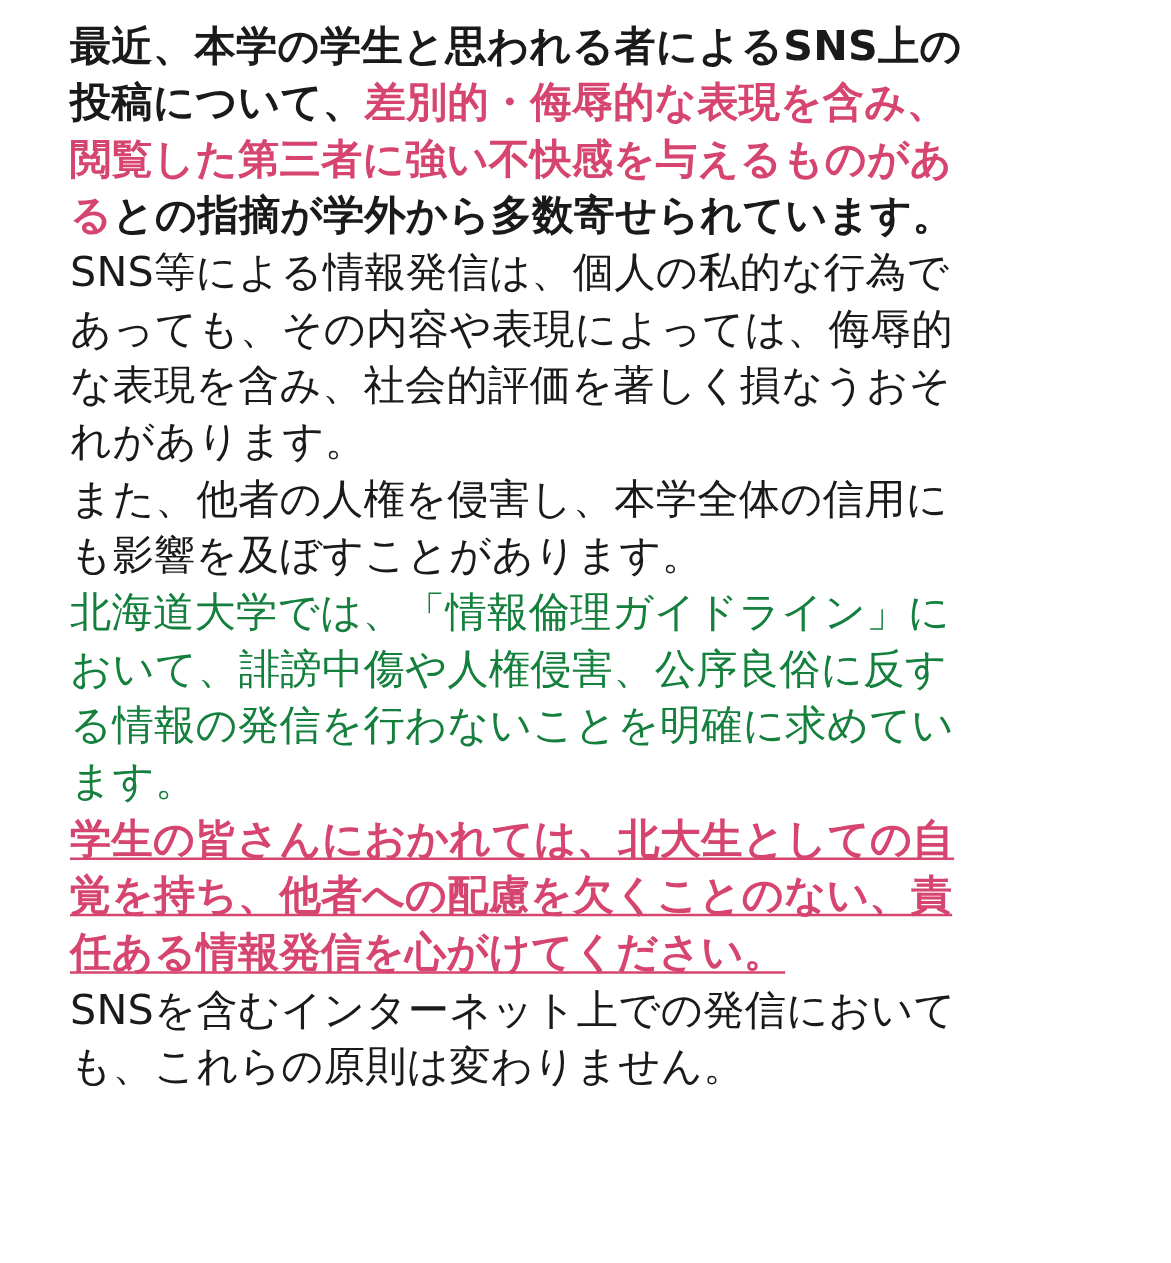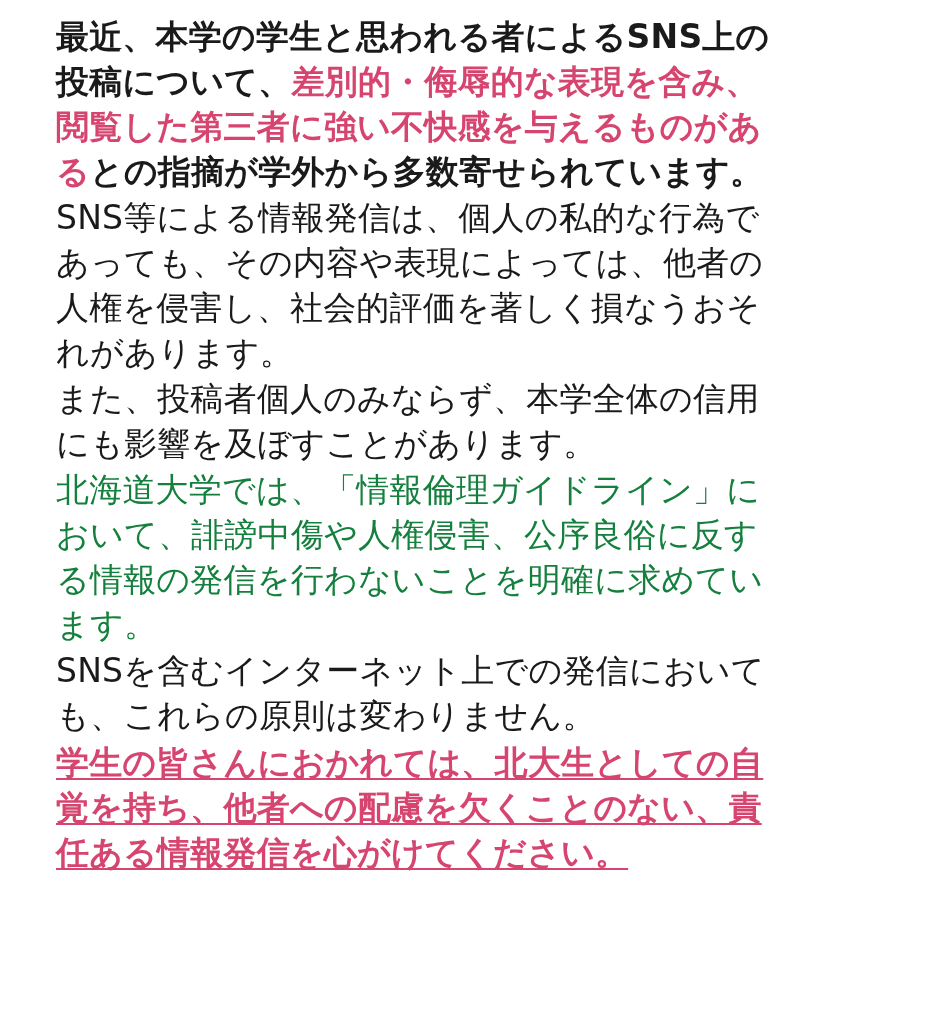--- a/index.html
+++ b/index.html
@@ -54,33 +54,33 @@
 </head>
 <body>
 
 <div class="page">
 
   <p class="para">
     <span class="bold">最近、</span><span class="bold">本学の学生と思われる者によるSNS上の投稿について、</span><span class="pink-bold">差別的・侮辱的な表現を含み、閲覧した第三者に強い不快感を与えるものがある</span><span class="bold">との指摘が学外から多数寄せられています。</span>
   </p>
 
   <p class="para">
-    <span>SNS等による情報発信は、個人の私的な行為であっても、その内容や表現によっては、他者の人権を侵害し、社会的評価を著しく損なうおそれがあります。</span>
+    <span>SNS等による情報発信は、個人の私的な行為であっても、その内容や表現によっては、侮辱的な表現を含み、社会的評価を著しく損なうおそれがあります。</span>
   </p>
 
   <p class="para">
-    <span>また、投稿者個人のみならず、本学全体の信用にも影響を及ぼすことがあります。</span>
+    <span>また、他者の人権を侵害し、本学全体の信用にも影響を及ぼすことがあります。</span>
   </p>
 
   <p class="para block-pink">
     <span class="pink">北海道大学では、「情報倫理ガイドライン」において、誹謗中傷や人権侵害、公序良俗に反する情報の発信を行わないことを明確に求めています。</span>
   </p>
 
   <p class="para">
-    <span>SNSを含むインターネット上での発信においても、これらの原則は変わりません。</span>
+    <span class="pink-underline">学生の皆さんにおかれては、北大生としての自覚を持ち、他者への配慮を欠くことのない、責任ある情報発信を心がけてください。 </span>
   </p>
 
   <p class="para">
-    <span class="pink-underline">学生の皆さんにおかれては、北大生としての自覚を持ち、他者への配慮を欠くことのない、責任ある情報発信を心がけてください。 </span>
+    <span>SNSを含むインターネット上での発信においても、これらの原則は変わりません。</span>
   </p>
 
 
 </div>
 
 </body></html>

